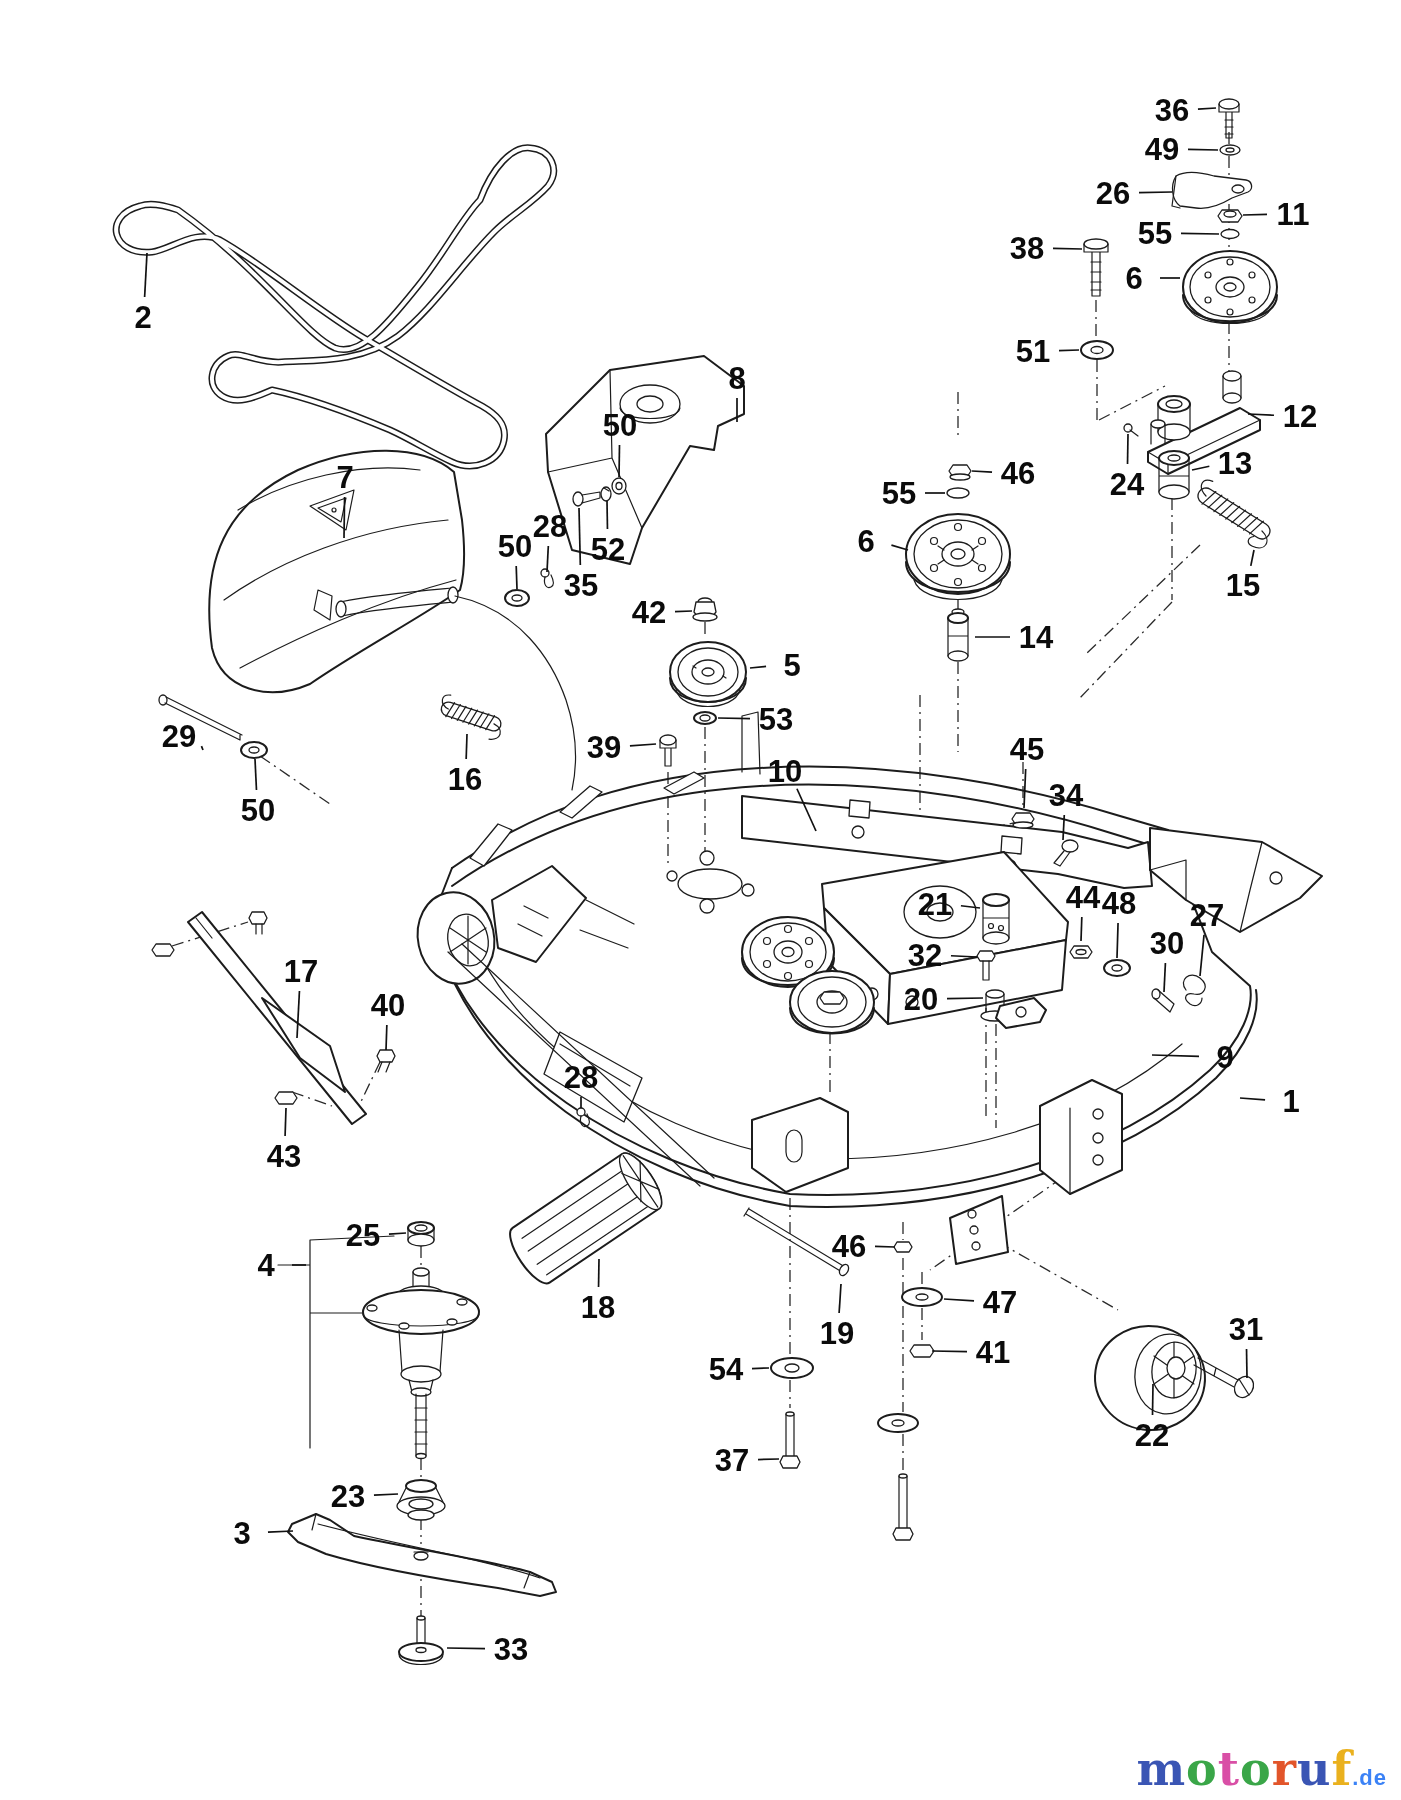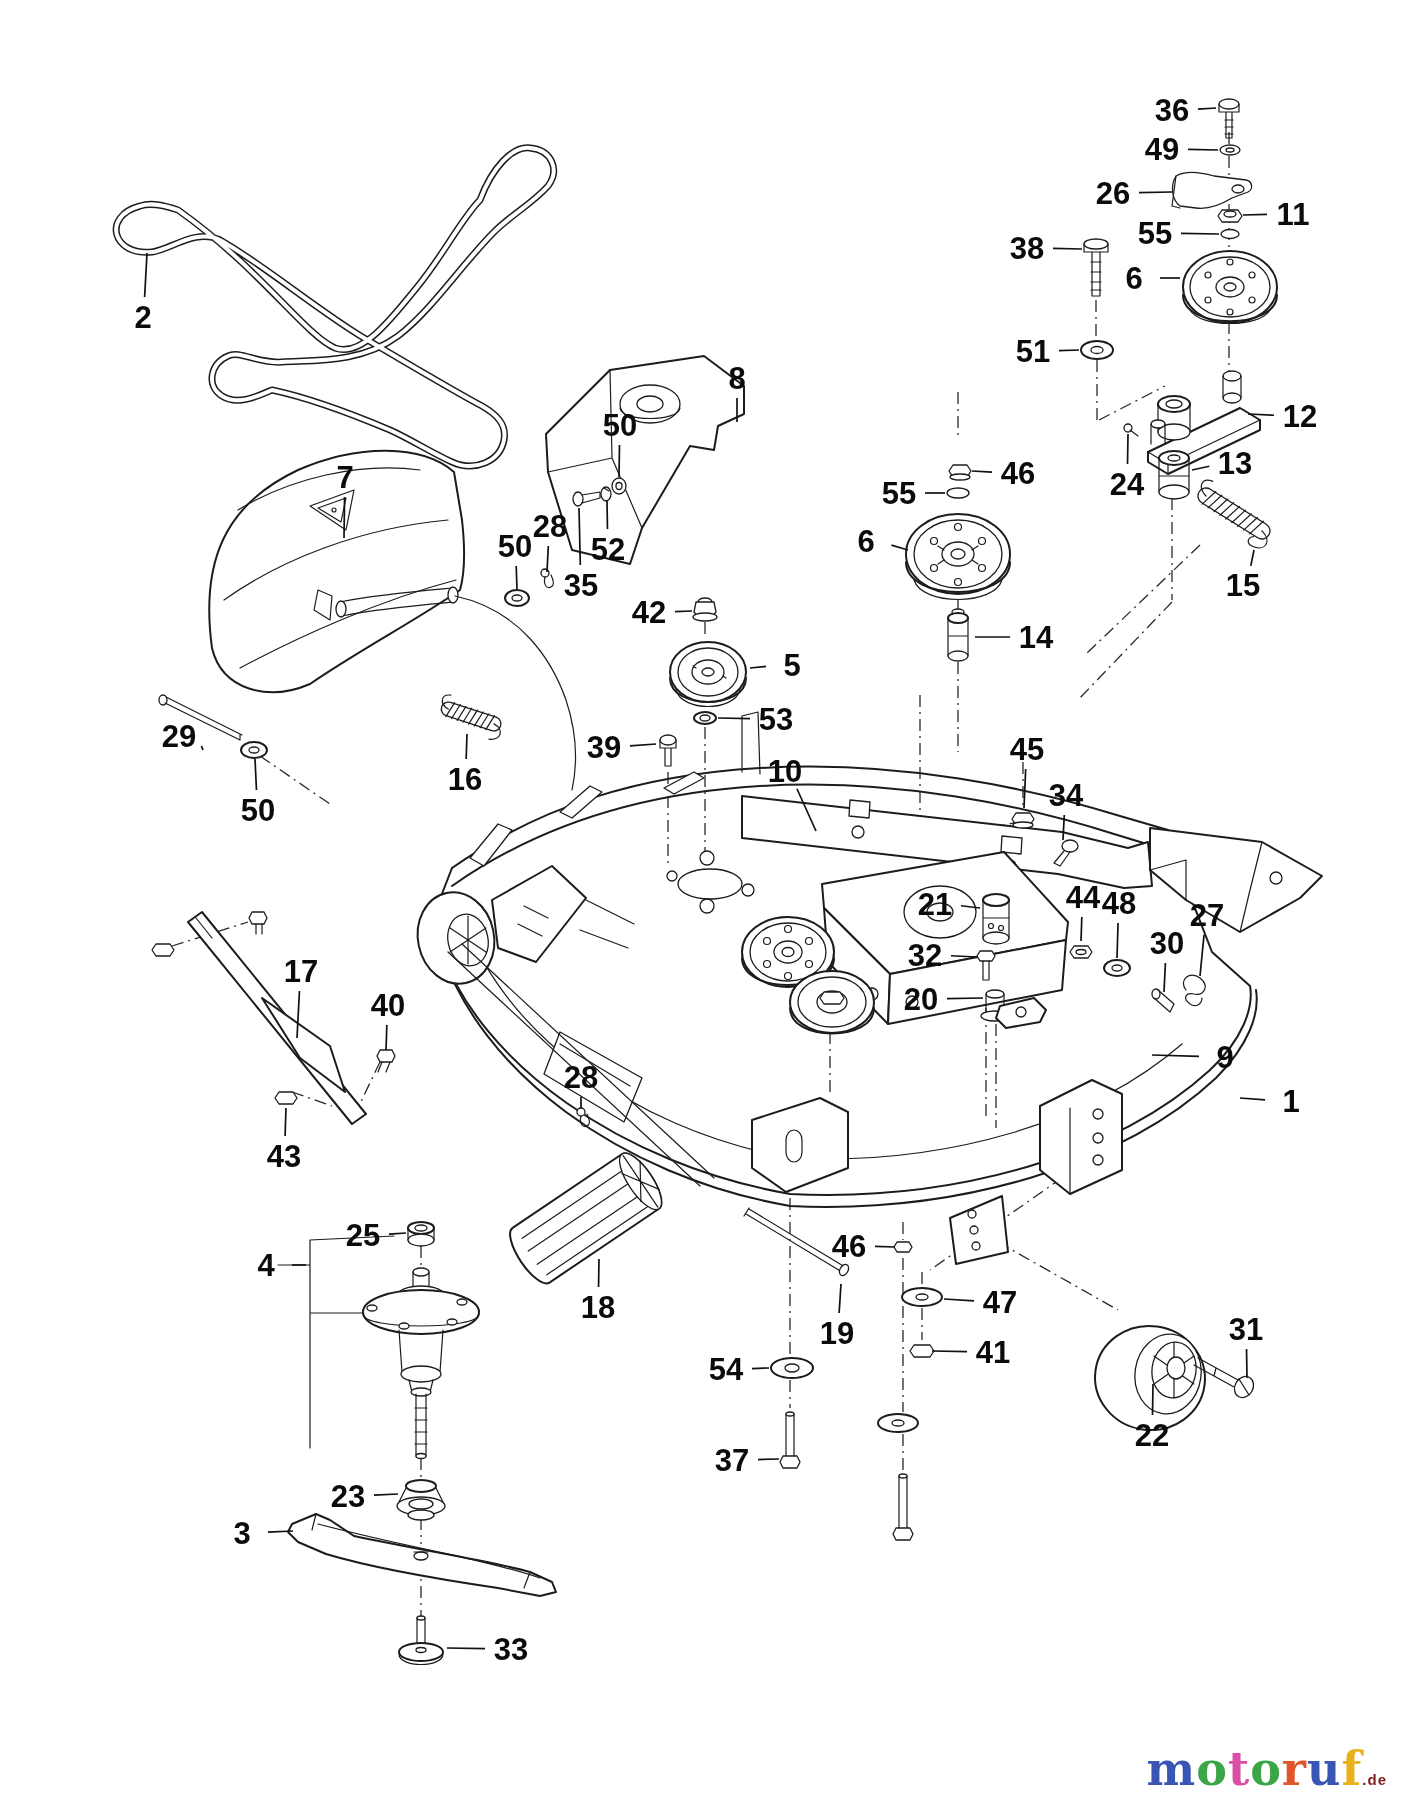--- a/index.html
+++ b/index.html
@@ -9,21 +9,21 @@
   .ln{stroke:#1c1c1c;stroke-width:2;fill:none;stroke-linecap:round;stroke-linejoin:round;}
   .lnthin{stroke:#1c1c1c;stroke-width:1.2;fill:none;stroke-linecap:round;stroke-linejoin:round;}
   .lnw{stroke:#1c1c1c;stroke-width:2;fill:#ffffff;stroke-linejoin:round;}
   .lnwthin{stroke:#1c1c1c;stroke-width:1.3;fill:#ffffff;stroke-linejoin:round;}
   .belt1{stroke:#1c1c1c;stroke-width:7;fill:none;stroke-linejoin:round;}
   .belt2{stroke:#ffffff;stroke-width:4;fill:none;stroke-linejoin:round;}
   .dash{stroke:#2a2a2a;stroke-width:1.3;fill:none;stroke-dasharray:12 5 2 5;}
   .leader{stroke:#111;stroke-width:1.7;fill:none;}
   .callout-num{font-family:"Liberation Sans",sans-serif;font-weight:bold;font-size:31px;fill:#0b0b0b;text-anchor:middle;dominant-baseline:central;}
   #watermark{position:absolute;right:14px;bottom:8px;font-family:"DejaVu Serif","Liberation Serif",serif;font-weight:bold;font-size:46px;letter-spacing:1px;line-height:1;user-select:none;}
-  #watermark .suffix{font-size:15px;font-weight:bold;color:#7f1d1d;font-family:"Liberation Sans",sans-serif;}
+  #watermark .suffix{font-size:22px;font-weight:bold;color:#3b82f6;font-family:"Liberation Sans",sans-serif;}
 </style>
 </head>
 <body>
 
 <div id="stage">
 <svg id="diagram-svg" width="1401" height="1800" viewBox="0 0 1401 1800" xmlns="http://www.w3.org/2000/svg">
 
   <g>
     <path class="belt1" d="M178,210 C260,268 305,335 335,348 C362,358 392,318 418,286 C444,254 462,218 480,200 C492,168 512,146 530,148 C552,150 560,170 548,186 C532,204 512,214 494,232 C462,264 432,310 398,336 C360,364 312,360 282,362 C258,364 240,350 228,356 C210,364 206,386 222,396 C238,406 258,396 272,390 C310,398 352,414 390,430 C412,440 430,452 452,462 C474,472 500,462 504,440 C507,424 496,414 482,406 C452,390 402,360 364,338 C320,312 260,262 220,240 C196,228 170,250 152,252 C112,256 102,216 140,206 C152,202 166,206 178,210 Z"></path>
     <path class="belt2" d="M178,210 C260,268 305,335 335,348 C362,358 392,318 418,286 C444,254 462,218 480,200 C492,168 512,146 530,148 C552,150 560,170 548,186 C532,204 512,214 494,232 C462,264 432,310 398,336 C360,364 312,360 282,362 C258,364 240,350 228,356 C210,364 206,386 222,396 C238,406 258,396 272,390 C310,398 352,414 390,430 C412,440 430,452 452,462 C474,472 500,462 504,440 C507,424 496,414 482,406 C452,390 402,360 364,338 C320,312 260,262 220,240 C196,228 170,250 152,252 C112,256 102,216 140,206 C152,202 166,206 178,210 Z"></path>

